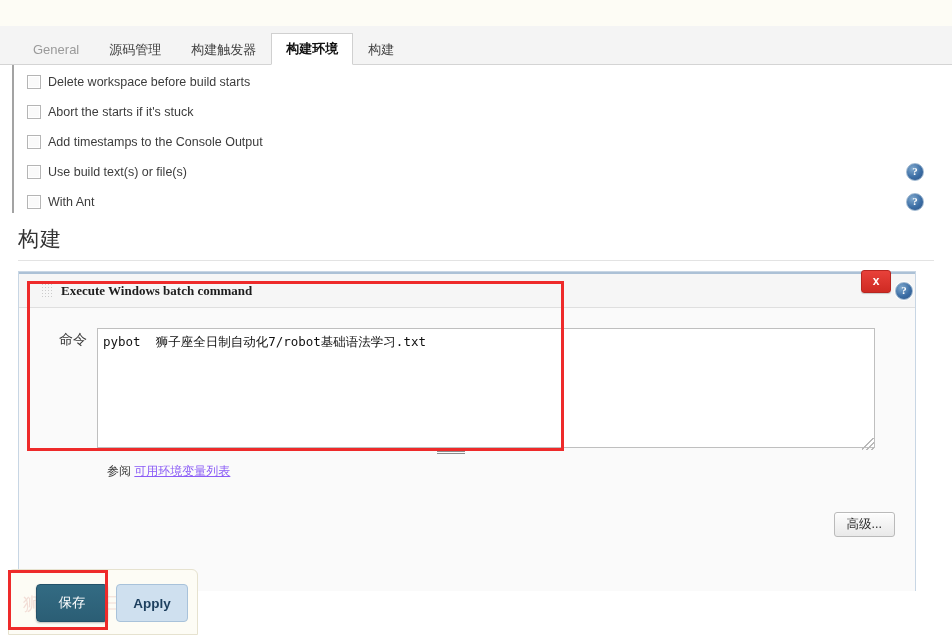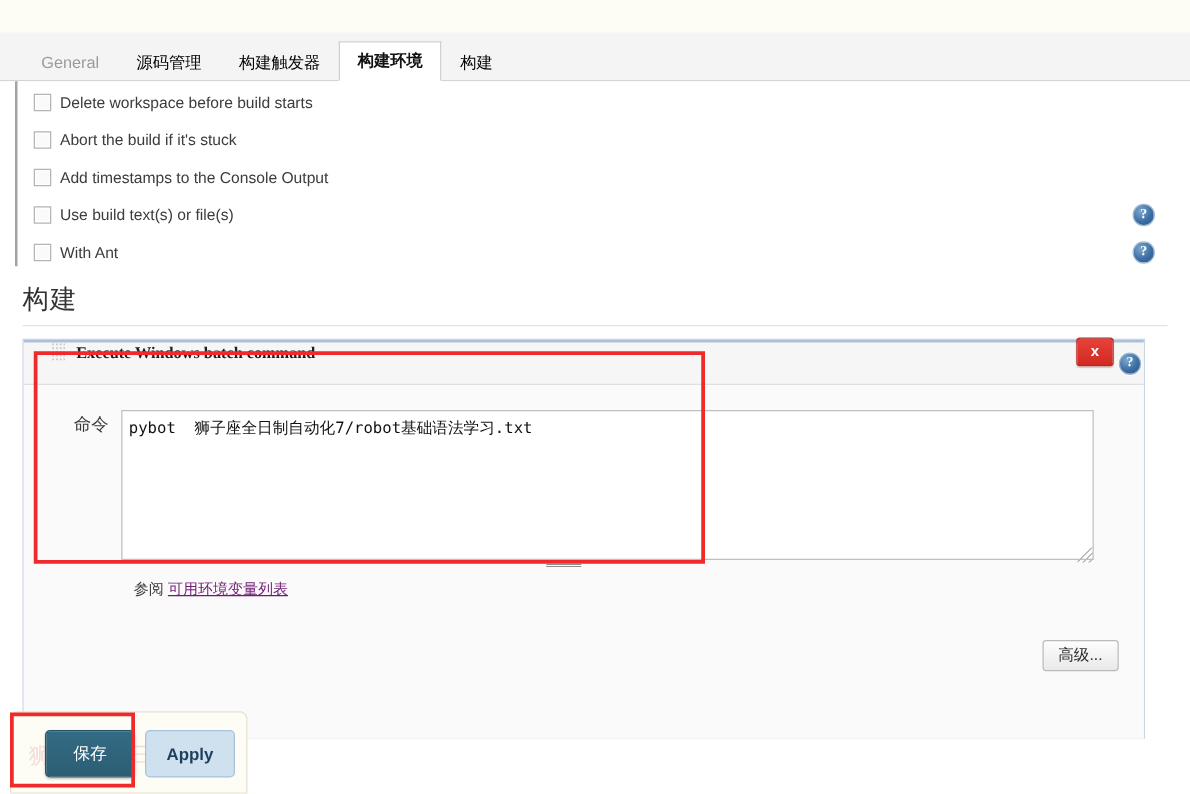--- a/index.html
+++ b/index.html
@@ -49,21 +49,21 @@
     color: #9a9a9a;
     border: 1px solid transparent;
     border-bottom: none;
     background: transparent;
     cursor: pointer;
     white-space: nowrap;
     box-sizing: border-box;
     height: 32px;
     position: relative;
   }
-  .tab.zh { color: #000000; }
+  .tab.zh { color: #404040; }
   .tab.active {
     background: #ffffff;
     border: 1px solid #d0d0d0;
     border-bottom: 1px solid #ffffff;
     color: #111;
     font-weight: bold;
     z-index: 3;
     margin-bottom: -1px;
   }
 
@@ -152,21 +152,21 @@
     background: #fafafa;
     box-sizing: border-box;
   }
   .build-header {
     position: relative;
     height: 36px;
     background: #f6f6f6;
     border-bottom: 1px solid #dfdfdf;
     border-top: 2px solid #acc1d6;
     display: flex;
-    align-items: flex-start;
+    align-items: center;
     padding-left: 22px;
     box-sizing: border-box;
   }
   .grip {
     width: 11px; height: 15px;
     margin-right: 9px;
     cursor: move;
     background-image:
       radial-gradient(#c9c9c9 38%, transparent 40%);
     background-size: 3px 3px;
@@ -261,21 +261,21 @@
   }
 
   .helplink-row {
     position: absolute;
     left: 88px;
     top: 155px;
     font-size: 12px;
     color: #3a3a3a;
   }
   .helplink-row a {
-    color: #701a75;
+    color: #8b5cf6;
     text-decoration: underline;
     cursor: pointer;
   }
 
   .adv-btn {
     position: absolute;
     right: 20px;
     top: 204px;
     min-width: 54px;
     height: 25px;
@@ -398,21 +398,21 @@
 
   <div class="chk-block">
 
     <div class="chk-row">
       <span class="chk-box"></span>
       <span class="chk-label">Delete workspace before build starts</span>
     </div>
 
     <div class="chk-row">
       <span class="chk-box"></span>
-      <span class="chk-label">Abort the build if it's stuck</span>
+      <span class="chk-label">Abort the starts if it's stuck</span>
     </div>
 
     <div class="chk-row">
       <span class="chk-box"></span>
       <span class="chk-label">Add timestamps to the Console Output</span>
     </div>
 
     <div class="chk-row">
       <span class="chk-box"></span>
       <span class="chk-label">Use build text(s) or file(s)</span>

